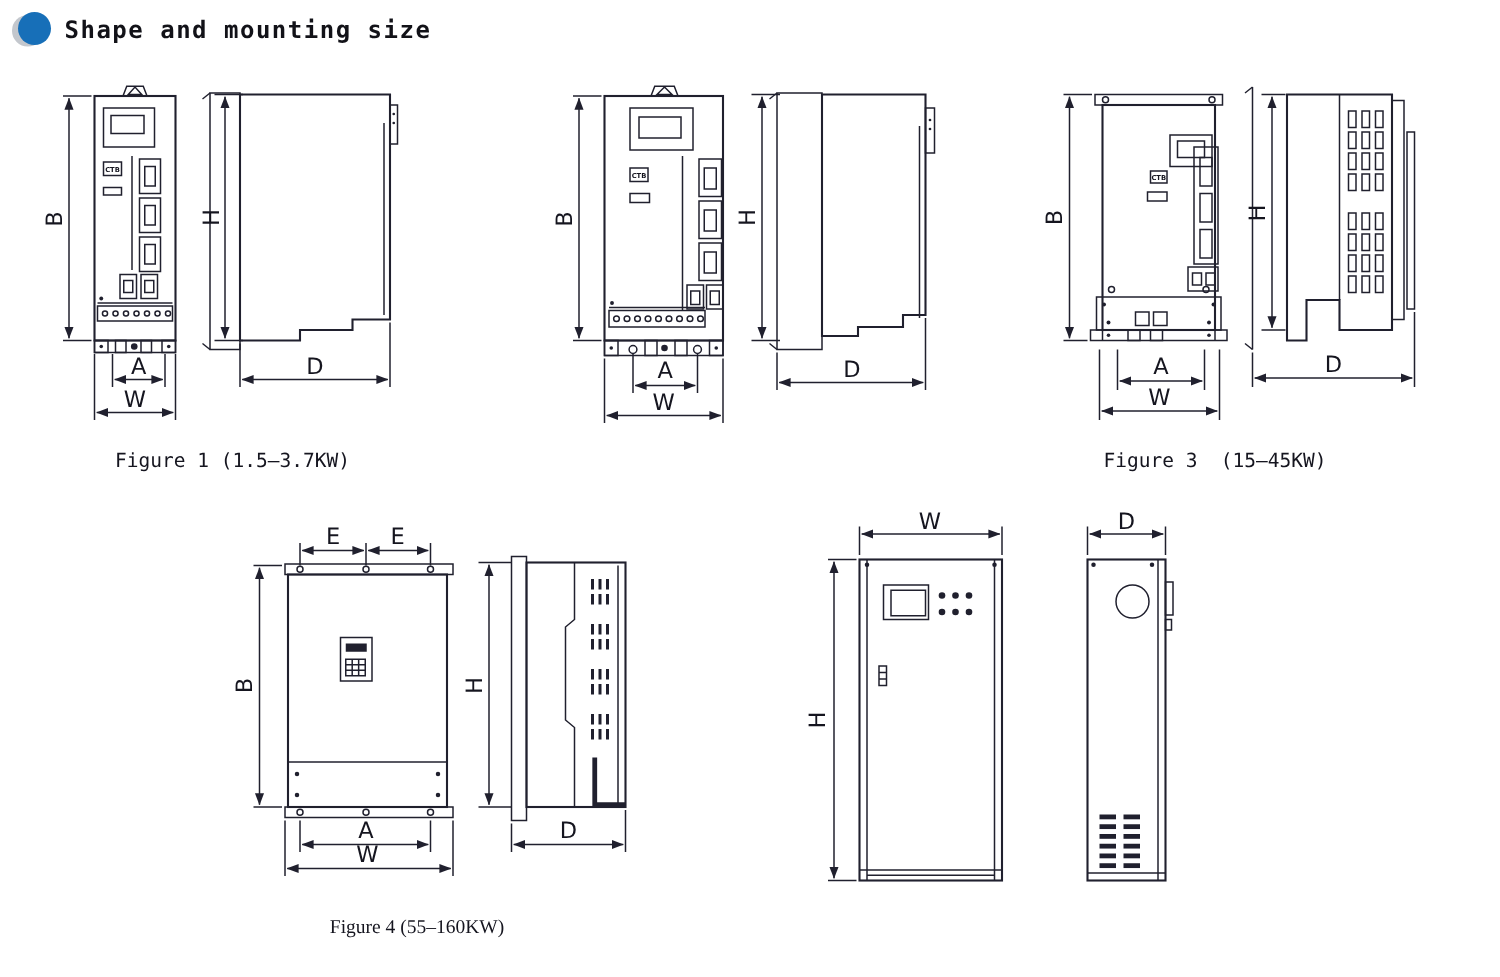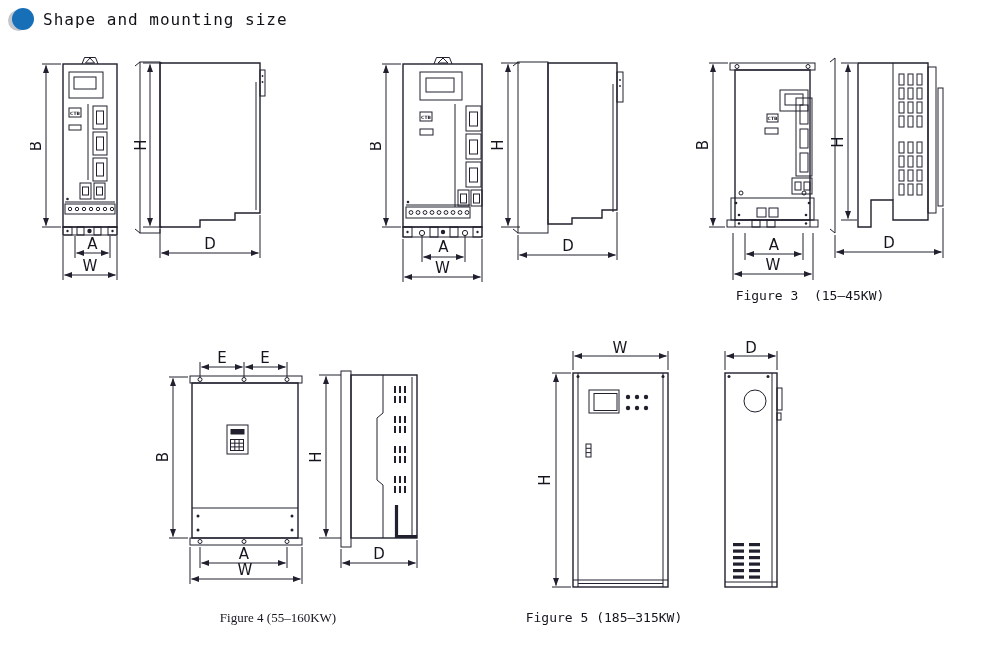--- a/index.html
+++ b/index.html
@@ -4,21 +4,21 @@
 <style>
   :root{ --line:#20202e; --txt:#15151f; }
   *{ box-sizing:border-box; margin:0; padding:0; }
   html,body{ background:#ffffff; }
   .page{ position:relative; width:1000px; height:651px; background:#fff; overflow:hidden;
          font-family:"DejaVu Sans", sans-serif; color:var(--txt); }
   header{ position:absolute; left:8px; top:5px; height:28px; display:flex; align-items:center; }
   .bullet{ position:relative; width:27px; height:24px; display:inline-block; }
   .bullet .g{ position:absolute; left:0; top:3px; width:21px; height:21px; border-radius:50%; background:#c3c7cd; }
   .bullet .b{ position:absolute; left:4px; top:1px; width:22px; height:22px; border-radius:50%; background:#176fb8; }
-  h1.title{ font-family:"DejaVu Sans Mono", monospace; font-weight:normal; font-size:16px;
+  h1.title{ font-family:"DejaVu Sans Mono", monospace; font-weight:bold; font-size:16px;
             letter-spacing:1px; color:#121218; margin-left:8px; white-space:pre;text-align:right; }
   figure{ position:absolute; }
   figcaption{ position:absolute; font-family:"DejaVu Sans Mono", monospace; font-size:13px;
               color:#15151f; text-align:center; white-space:pre; width:200px; }
   svg{ display:block; }
   .ln{ stroke:var(--line); fill:none; stroke-width:1; }
   .ln2{ stroke:var(--line); fill:none; stroke-width:1.4; }
   .fl{ fill:var(--line); stroke:none; }
   .dim{ stroke:var(--line); fill:none; stroke-width:1;
         marker-start:url(#arw); marker-end:url(#arw); }
@@ -120,20 +120,21 @@
         <rect class="ln" x="230" y="18" width="5" height="26"></rect>
         <circle class="fl" cx="232.5" cy="24" r="0.9"></circle>
           <circle class="fl" cx="232.5" cy="30" r="0.9"></circle>
         <line class="ln" x1="226" y1="30" x2="226" y2="158"></line>
         <line class="ln" x1="130" y1="177" x2="130" y2="206"></line>
         <line class="ln" x1="230" y1="163" x2="230" y2="206"></line>
         <line class="dim" x1="131.5" y1="201" x2="228.5" y2="201"></line>
         <text class="dl" x="180" y="197">D</text>
       </g>
     </svg>
+    <figcaption style="left:25px; top:248px;">Figure 1 (1.5–3.7KW)</figcaption>
   </figure>
 
   <figure style="left:370px; top:52px;">
     <svg width="265" height="245" viewBox="0 0 265 245">
       <g>
         <path class="ln" d="M64 12 L66.5 5.5 L79.5 5.5 L82 12"></path>
         <path class="ln" d="M68 11 L78 11 L73 6 Z"></path>
         <rect class="ln2" x="33" y="12" width="79" height="163"></rect>
         <rect class="ln" x="50" y="20" width="42" height="28"></rect>
         <rect class="ln" x="56" y="26" width="28" height="14"></rect>
@@ -304,21 +305,21 @@
             <rect class="ln" x="222" y="134" width="5" height="11"></rect>
         </g>
         <rect class="ln" x="233" y="17" width="8" height="146"></rect>
         <rect class="ln" x="243" y="38" width="5" height="118"></rect>
         <line class="ln" x1="140" y1="185" x2="140" y2="208"></line>
         <line class="ln" x1="248" y1="158" x2="248" y2="208"></line>
         <line class="dim" x1="141.5" y1="202" x2="246.5" y2="202"></line>
         <text class="dl" x="194" y="198">D</text>
       </g>
     </svg>
-    <figcaption style="left:15px; top:238px;">Figure 3  (15–45KW)</figcaption>
+    <figcaption style="left:15px; top:250px;">Figure 3  (15–45KW)</figcaption>
   </figure>
 
   <figure style="left:145px; top:340px;">
     <svg width="300" height="262" viewBox="0 0 300 262">
       <g>
         <line class="ln" x1="55" y1="22" x2="55" y2="37"></line>
         <line class="ln" x1="99" y1="22" x2="99" y2="37"></line>
         <line class="ln" x1="142" y1="22" x2="142" y2="37"></line>
         <line class="dim" x1="56.5" y1="27" x2="97.5" y2="27"></line>
         <line class="dim" x1="100.5" y1="27" x2="140.5" y2="27"></line>
@@ -461,16 +462,15 @@
           <rect class="fl" x="208" y="222.5" width="11" height="3.2"></rect>
             <rect class="fl" x="224" y="222.5" width="11" height="3.2"></rect>
           <rect class="fl" x="208" y="229" width="11" height="3.2"></rect>
             <rect class="fl" x="224" y="229" width="11" height="3.2"></rect>
           <rect class="fl" x="208" y="235.5" width="11" height="3.2"></rect>
             <rect class="fl" x="224" y="235.5" width="11" height="3.2"></rect>
         </g>
         <line class="ln" x1="200" y1="242" x2="252" y2="242"></line>
       </g>
     </svg>
-    <figcaption style="left:-21px; top:270px;">Figure 5 (185–315KW)</figcaption>
   </figure>
 
 </div>
 
 </body></html>

